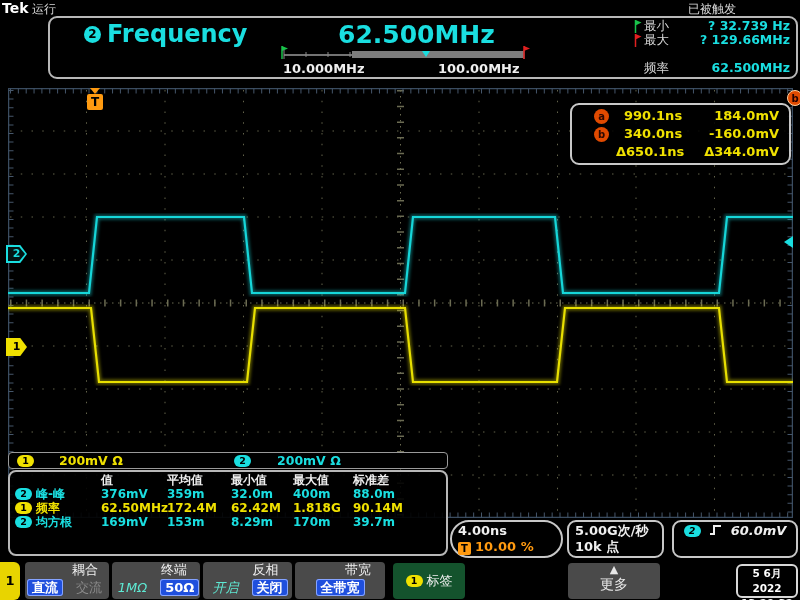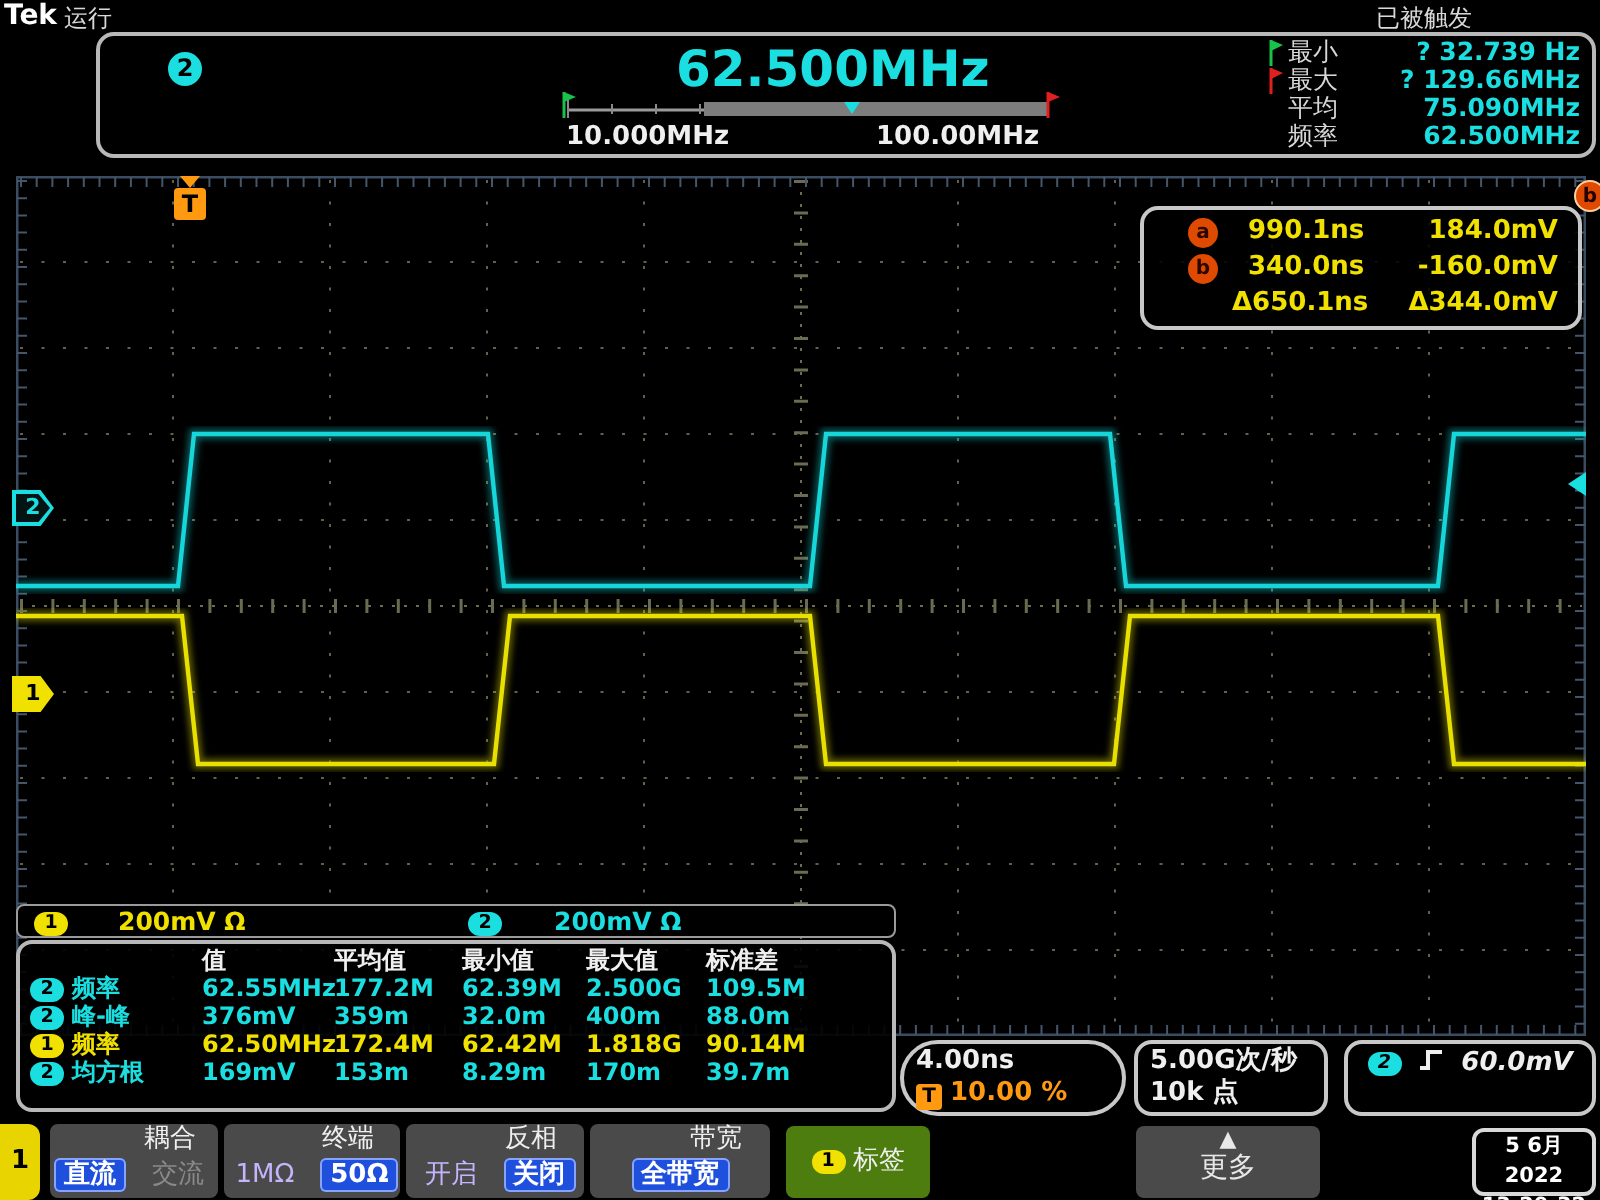--- a/index.html
+++ b/index.html
@@ -101,24 +101,24 @@
   #menu-tab1 { left:0px; top:562px; width:20px; height:38px; background:#e8d400;
     border-radius:0 6px 6px 0; color:#000; font-size:13px; font-weight:bold;
     text-align:center; line-height:38px; }
   .menu-group { top:562px; height:37px; background:#4a4a4a; border-radius:4px;
     text-align:center; }
   .mg-title { font-size:13px; color:#efefef; line-height:16px;padding-left:36px; }
   .mg-opts { display:flex; justify-content:center; gap:8px; align-items:center; height:19px; }
   .opt { font-size:13px; line-height:17px; padding:0 5px; border-radius:3px; }
   .opt.sel { background:#1f4fdd; color:#fff; font-weight:bold;
     box-shadow:0 0 0 1px #86a4ff inset; }
-  .opt.plain { color:#c4b5fd; } .opt.dimmed { color:#8a8a8a; }
+  .opt.plain { color:#5eead4;font-style:italic; } .opt.dimmed { color:#8a8a8a; }
   #grp-coupling { left:25px; width:84px; } #grp-term { left:112px; width:88px; }
   #grp-invert { left:203px; width:89px; } #grp-bw { left:295px; width:90px; }
-  #label-btn { left:393px; top:563px; width:72px; height:36px; background:#4d7c0f;
+  #label-btn { left:393px; top:563px; width:72px; height:36px; background:#14532d;
     border-radius:4px; text-align:center; font-size:13px; color:#efefef;
     line-height:36px; }
   #label-btn .ch-oval { margin-right:4px; }
   #more-btn { left:568px; top:563px; width:92px; height:36px; background:#4a4a4a;
     border-radius:4px; text-align:center; color:#e8e8e8; }
   #more-arrow { font-size:11px; line-height:10px; display:block; margin-top:2px; }
   #more-label { font-size:14px; line-height:18px; display:block; }
   #datetime-box { left:736px; top:564px; width:62px; height:34px; background:#000;
     border:2px solid #d8d8d8; border-radius:6px; text-align:center; color:#fff;
     font-size:10.5px; font-weight:bold; line-height:15px; }
@@ -127,20 +127,21 @@
 <body>
 
 <div class="abs" id="topbar">
   <span class="abs" id="brand">Tek</span>
   <span class="abs" id="run-status">运行</span>
   <span class="abs" id="trig-status">已被触发</span>
 </div>
 
 <div class="abs" id="freq-panel">
   <span class="abs ch-circle" id="freq-badge">2</span>
+  <span class="abs cyan" id="freq-title">Frequency</span>
   <span class="abs cyan" id="freq-value">62.500MHz</span>
 
   <svg class="abs" id="freq-ruler" width="258" height="16">
     <g>
         <line x1="4" y1="1" x2="4" y2="14" stroke="#19c24a" stroke-width="1.5"></line>
         <polygon points="4,1 10,3.5 4,6" fill="#19c24a"></polygon>
       </g>
     <line x1="6" y1="10" x2="246" y2="10" stroke="#9a9a9a" stroke-width="1.5"></line>
     <g stroke="#8a8a8a" stroke-width="1">
       <line x1="6" y1="5" x2="6" y2="14"></line>
@@ -174,24 +175,20 @@
     <span class="stat-label">最小</span>
     <span class="stat-value">? 32.739 Hz</span>
   </div>
   <div class="abs stat-row" style="top:15px;">
     <svg class="stat-flag" width="8" height="13">
         <line x1="1.5" y1="0" x2="1.5" y2="13" stroke="#e02020" stroke-width="1.5"></line>
         <polygon points="1.5,0 7.5,2.5 1.5,5.5" fill="#e02020"></polygon>
       </svg>
     <span class="stat-label">最大</span>
     <span class="stat-value">? 129.66MHz</span>
-  </div>
-  <div class="abs stat-row" style="top:29px;">
-    <span class="stat-label">平均</span>
-    <span class="stat-value">75.090MHz</span>
   </div>
   <div class="abs stat-row" style="top:43px;">
     <span class="stat-label">频率</span>
     <span class="stat-value">62.500MHz</span>
   </div>
 </div>
 
 <div class="abs" id="graticule">
   <svg id="grid-svg" width="785" height="430">
     <rect x="0.5" y="0.5" width="784" height="429" fill="none" stroke="#3a4c60" stroke-width="1.5"></rect>
@@ -281,28 +278,20 @@
 
 <div class="abs" id="measure-panel">
   <div class="mrow white">
     <span class="mc1">值</span>
     <span class="mc2">平均值</span>
     <span class="mc3">最小值</span>
     <span class="mc4">最大值</span>
     <span class="mc5">标准差</span>
   </div>
   <div class="mrow cyan">
-    <span class="mc0"><span class="ch-oval oval-2">2</span><span>频率</span></span>
-    <span class="mc1">62.55MHz</span>
-      <span class="mc2">177.2M</span>
-    <span class="mc3">62.39M</span>
-      <span class="mc4">2.500G</span>
-    <span class="mc5">109.5M</span>
-  </div>
-  <div class="mrow cyan">
     <span class="mc0"><span class="ch-oval oval-2">2</span><span>峰-峰</span></span>
     <span class="mc1">376mV</span>
       <span class="mc2">359m</span>
     <span class="mc3">32.0m</span>
       <span class="mc4">400m</span>
     <span class="mc5">88.0m</span>
   </div>
   <div class="mrow yellow">
     <span class="mc0"><span class="ch-oval oval-1">1</span><span>频率</span></span>
     <span class="mc1">62.50MHz</span>

